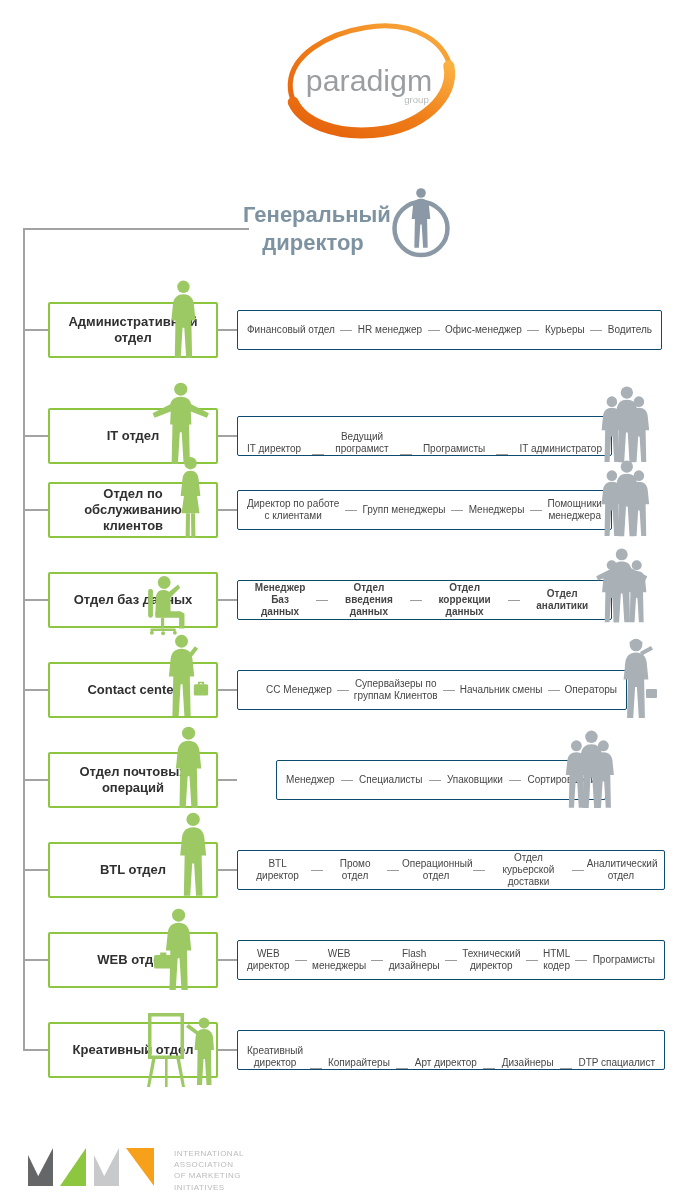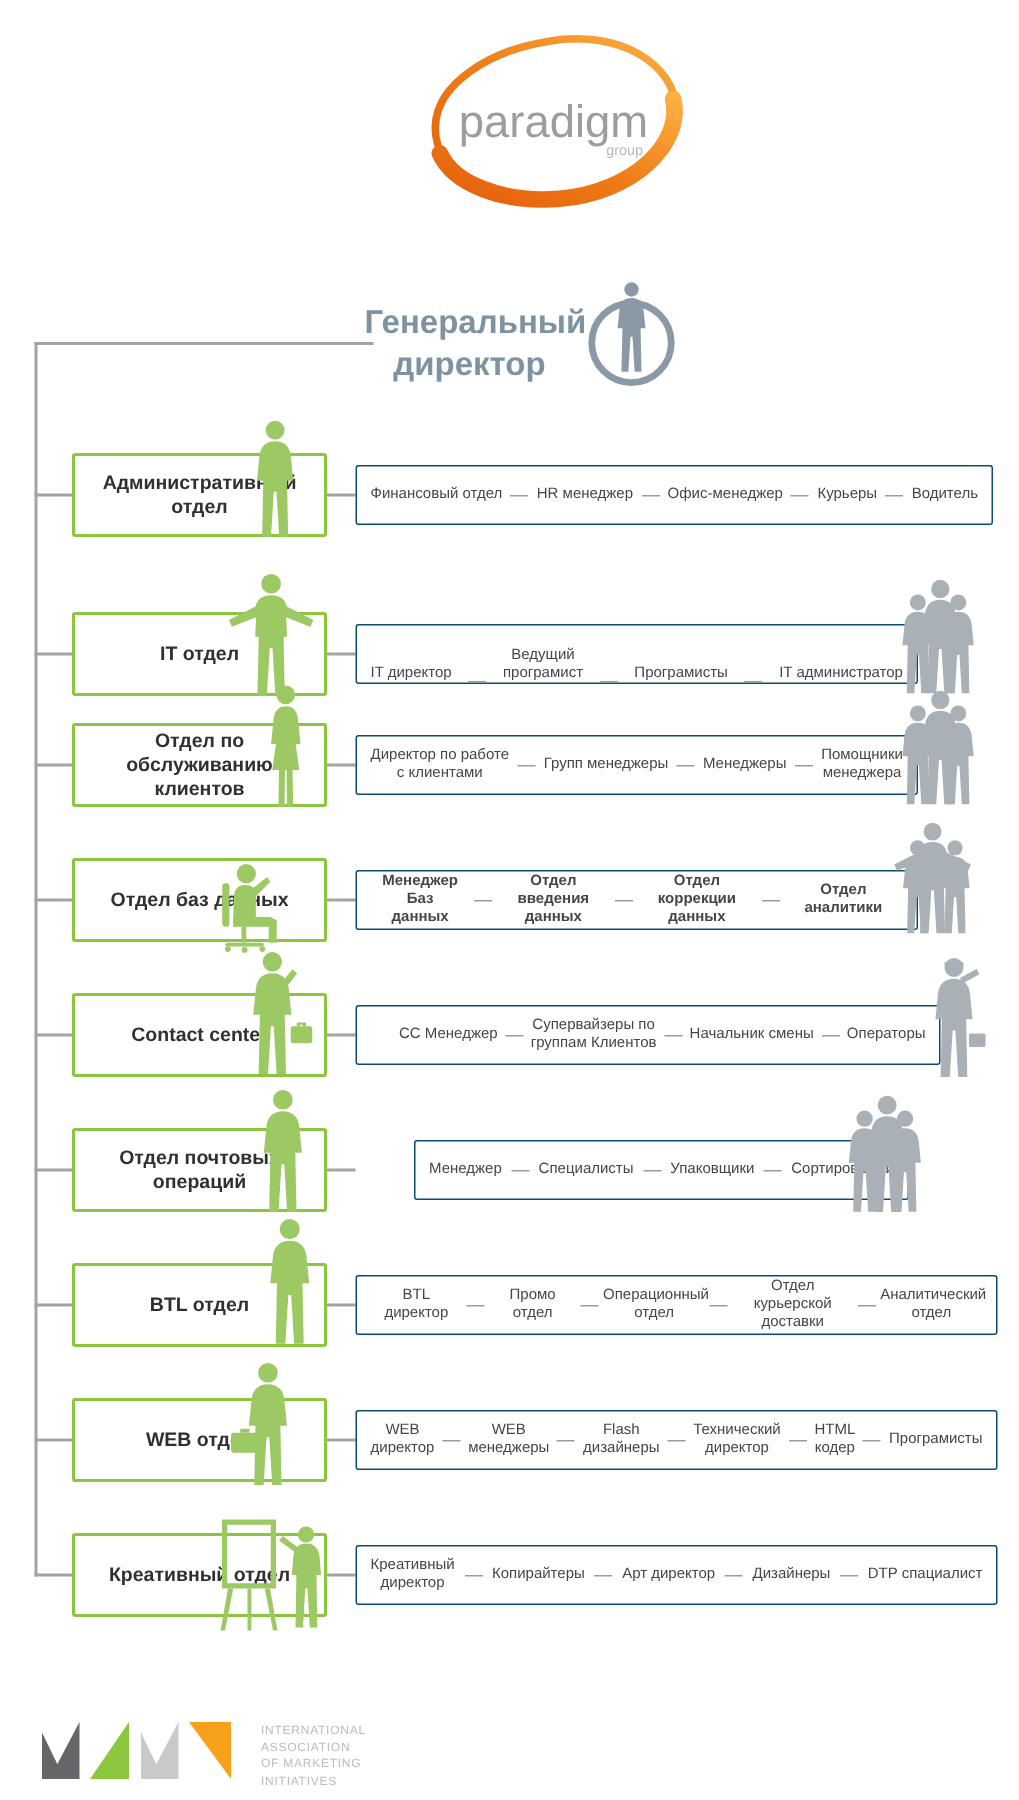--- a/index.html
+++ b/index.html
@@ -383,21 +383,21 @@
         <div class="stub"></div>
         <div class="conn"></div>
         <div class="dept-box">
           <span class="dept-name">Креативный отдел</span>
         </div>
         <div class="fig fig-green" style="left: 144px; top: 0px; height: 84px;">
           <svg viewBox="0 0 80 84" width="80" height="84" style="left: 0px; top: 0px;">
             <use href="#p-easel"></use>
           </svg>
         </div>
-        <div class="pos-box" style="width: 428px;">
+        <div class="pos-box" style="width: 428px; align-items: flex-end;">
           <span class="pos">Креативный
 директор</span>
           <span class="dash"></span>
           <span class="pos">Копирайтеры</span>
           <span class="dash"></span>
           <span class="pos">Арт директор</span>
           <span class="dash"></span>
           <span class="pos">Дизайнеры</span>
           <span class="dash"></span>
           <span class="pos">DTP спациалист</span>

